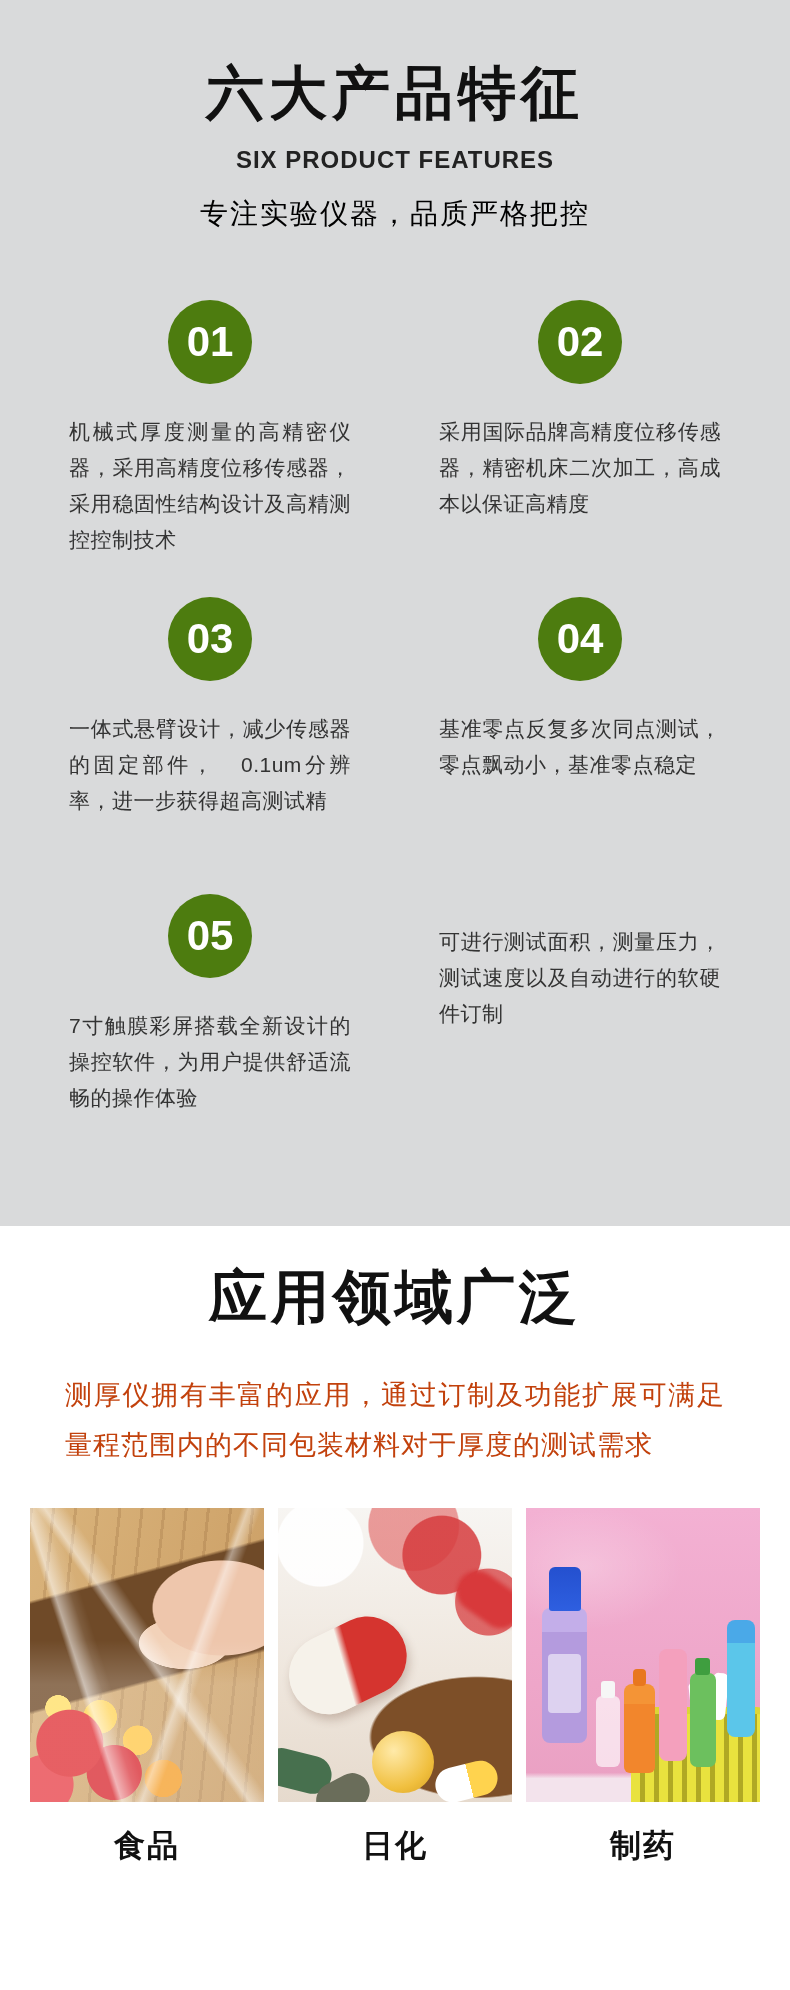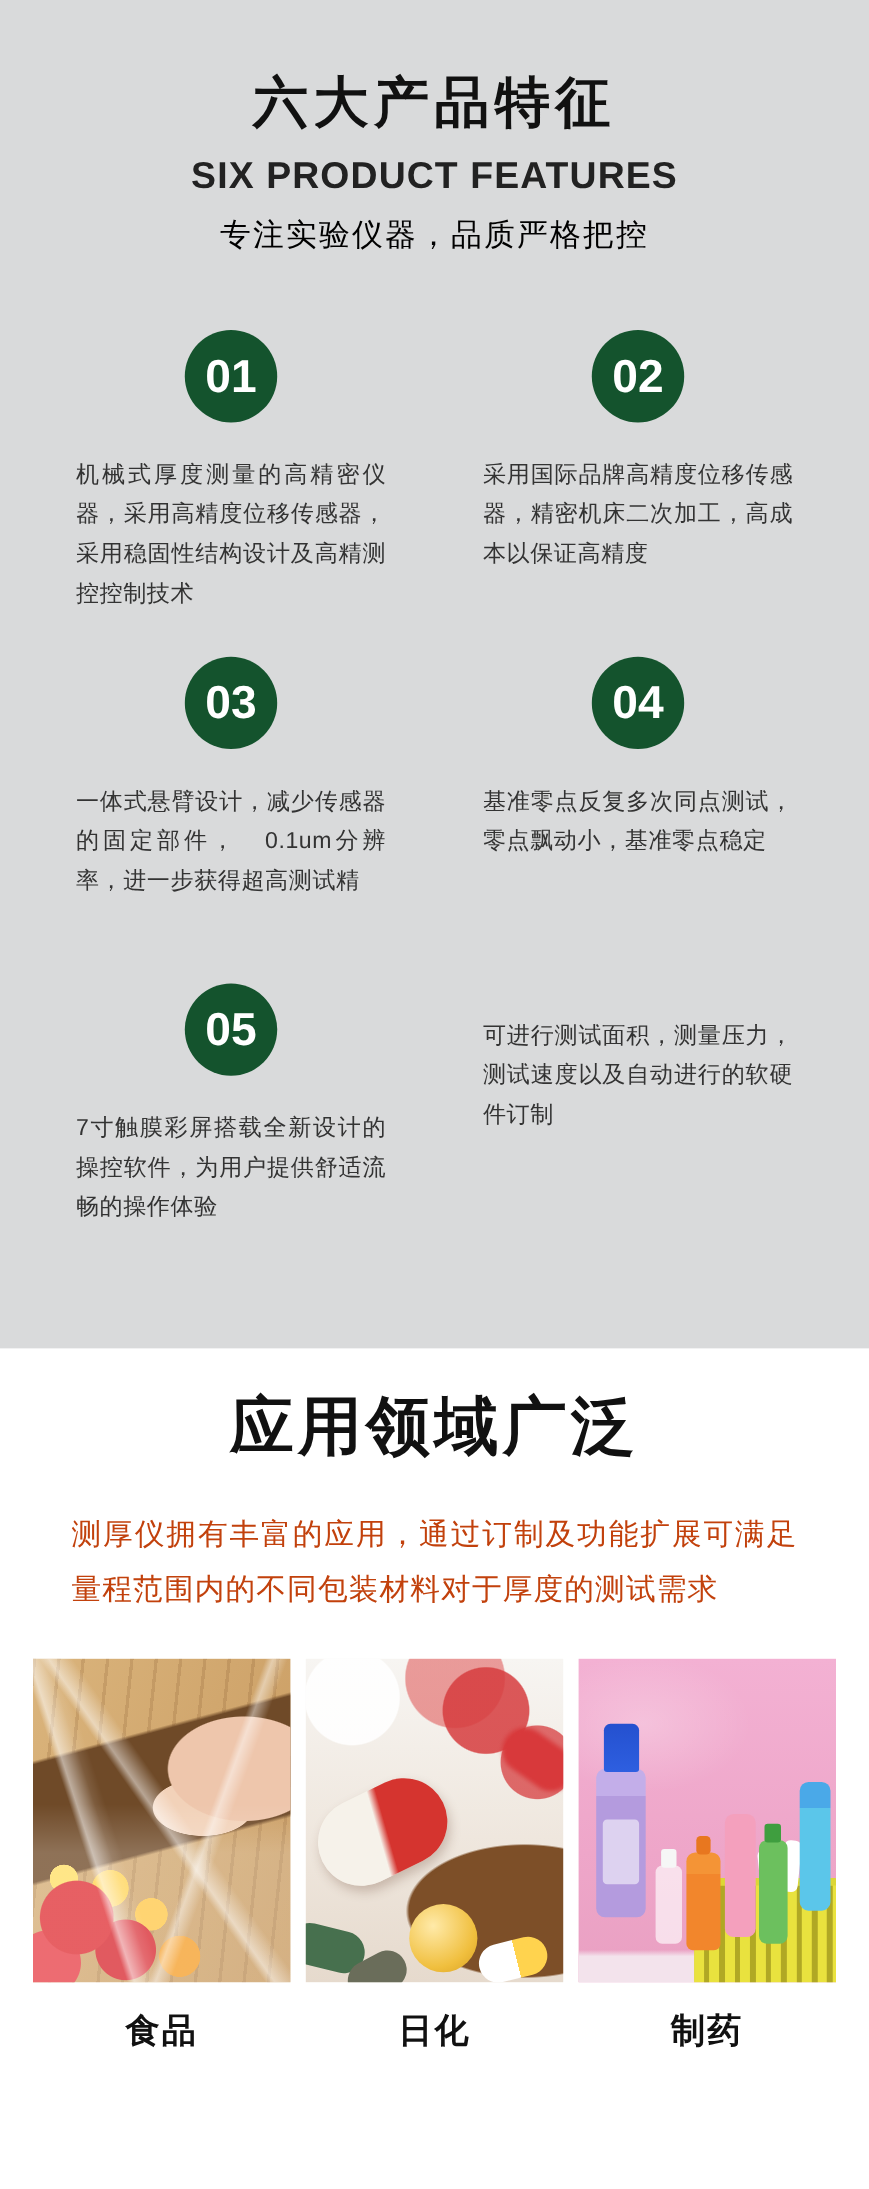--- a/index.html
+++ b/index.html
@@ -13,27 +13,27 @@
   }
   
   .gray-section{
     width:790px;height:1226px;
     background:#d9dadb;
     box-sizing:border-box;
     padding-top:58px;
     text-align:center;
   }
   .main-title{
-    font-size:50px;line-height:70px;
+    font-size:58px;line-height:70px;
     font-weight:900;letter-spacing:5px;
     color:#111;margin:0;
   }
   .sub-en{
     margin-top:16px;
-    font-size:34px;line-height:32px;
+    font-size:24px;line-height:32px;
     font-weight:600;letter-spacing:1px;
     color:#222;
   }
   .tagline{
     margin-top:22px;
     font-size:28px;line-height:32px;
     font-weight:400;letter-spacing:2px;
     color:#000000;
   }
   .features-grid{
@@ -42,21 +42,21 @@
     grid-template-columns:340px 340px;
     justify-content:center;
     column-gap:30px;
   }
   .feature{
     height:297px;
     display:flex;flex-direction:column;align-items:center;
   }
   .num-badge{
     width:84px;height:84px;border-radius:50%;
-    background:#14532d;
+    background:#4d7c0f;
     color:#ffffff;
     font-size:42px;font-weight:700;
     display:flex;align-items:center;justify-content:center;
     flex:0 0 auto;
   }
   .feature-text{
     margin:30px 0 0 0;
     width:282px;
     font-size:21px;line-height:36px;
     letter-spacing:.5px;

